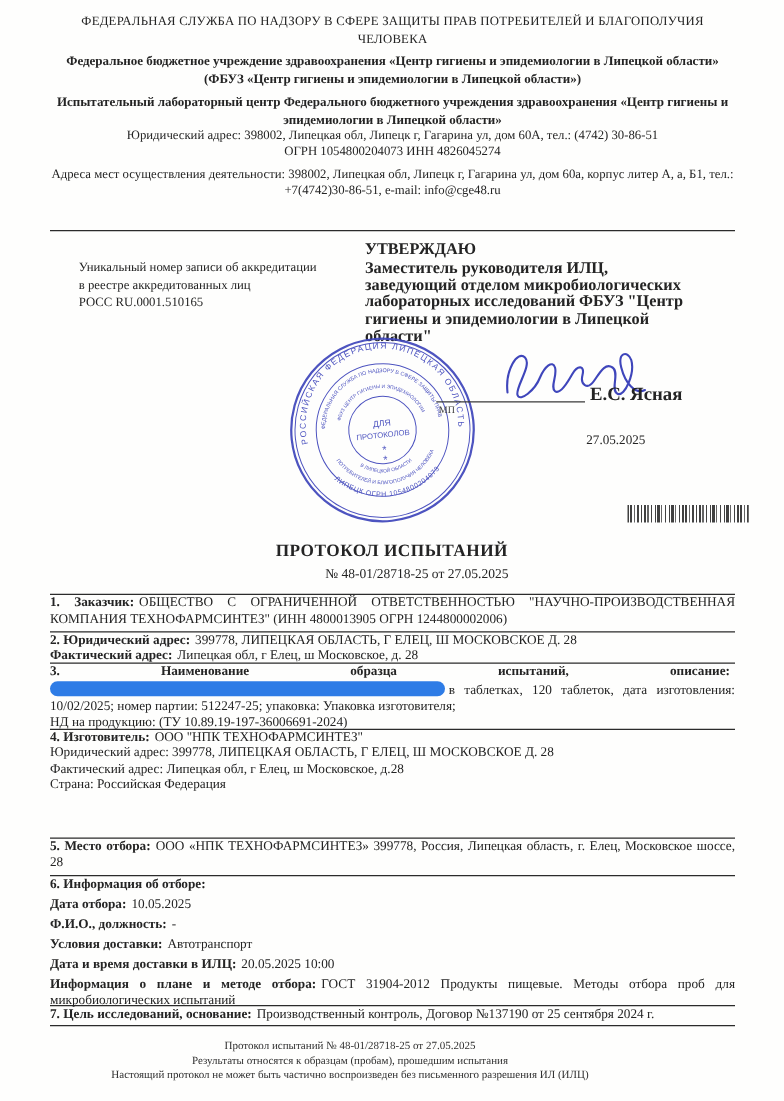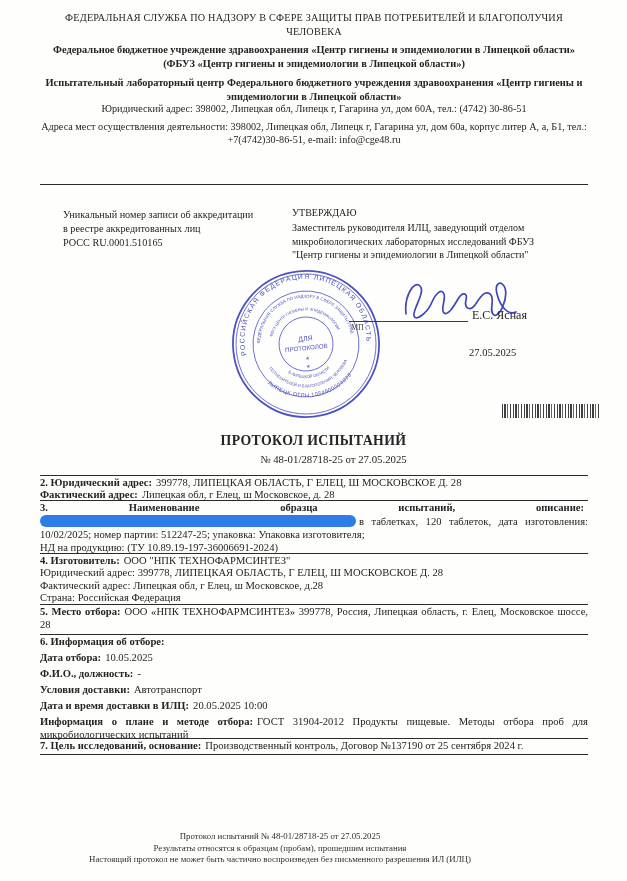--- a/index.html
+++ b/index.html
@@ -6,59 +6,60 @@
   .doc{position:relative;width:627px;height:881px;background:#fefefd;overflow:hidden;
        font-family:"Liberation Serif","DejaVu Serif",serif;color:#242424;}
   .hdr{position:absolute;top:11px;left:36px;width:556px;text-align:center;}
   .h-agency{font-size:10.2px;line-height:13.5px;letter-spacing:.2px;}
   .h-org{margin-top:5px;font-size:10.4px;line-height:13.5px;font-weight:bold;}
   .h-lab{margin-top:6px;font-size:10.4px;line-height:13.5px;font-weight:bold;}
   .h-line{font-size:10.2px;line-height:12.8px;}
   .h-act{margin-top:4px;font-size:10.2px;line-height:13.2px;}
   .rule{position:absolute;top:184px;left:40px;width:548px;border-top:1.6px solid #2b2b2b;}
   .accr{position:absolute;top:208px;left:46px;width:230px;font-size:10.2px;line-height:13.8px;margin-left:17px;}
-  .appr{position:absolute;top:206px;left:292px;width:268px;font-size:10px;line-height:13.8px;font-weight:normal;}
+  .appr{position:absolute;top:192px;left:292px;width:268px;font-size:13px;line-height:13.8px;font-weight:bold;}
   .appr-title{margin-bottom:1px;}
   .stamp{position:absolute;top:266px;left:228px;width:156px;height:156px;transform:rotate(-6deg);opacity:.92;}
   .sig{position:absolute;top:274px;left:402px;width:122px;height:54px;}
   .sig-line{position:absolute;top:321px;left:349px;width:119px;border-top:1px solid #3a3a3a;}
   .mp{position:absolute;top:323px;left:351px;font-size:8px;color:#444;}
-  .sig-name{position:absolute;top:308px;left:472px;font-size:12px;font-weight:normal;}
+  .sig-name{position:absolute;top:308px;left:472px;font-size:15px;font-weight:bold;}
   .sig-date{position:absolute;top:347px;left:469px;font-size:10.5px;}
   .barcode{position:absolute;top:404px;left:502px;width:97px;height:14px;opacity:.85;
     background:repeating-linear-gradient(90deg,#1f1f1f 0 1px,#fff 1px 2px,#1f1f1f 2px 4px,#fff 4px 5px,#4a4a4a 5px 6px,#fff 6px 8px,#222 8px 9px,#fff 9px 11px);}
   .title{position:absolute;top:433px;left:0;width:627px;text-align:center;}
   .title-main{font-size:13.8px;font-weight:bold;letter-spacing:.4px;}
   .title-num{font-size:10.8px;margin-top:4px;padding-left:40px;}
   .secs{position:absolute;top:475px;left:40px;width:548px;font-size:10.6px;line-height:12.9px;}
   .row{border-top:1px solid #2b2b2b;padding:1px 0 2px;box-sizing:border-box;text-align:justify;}
   .lbl{font-weight:bold;margin-right:4px;}
   .row1{border-top-width:1.6px;height:30px;}
   .row2{height:25px;line-height:11.7px;}
   .row3{height:53px;}
   .row4{height:51px;line-height:12.3px;}
-  .row5{height:30px;}
+  .row5{height:30px;margin-top:36px;}
   .row6{height:104px;text-align:left;line-height:12.5px;}
   .row7{height:17px;border-bottom:1.6px solid #2b2b2b;}
   .item{margin-top:3.5px;}
   .item-just{text-align:justify;}
   .redact{display:inline-block;width:316px;height:12px;background:#2e7ce6;border-radius:6px;vertical-align:-2px;margin-right:3px;}
   .footer{position:absolute;top:831px;left:0;width:560px;text-align:center;font-size:8.8px;line-height:11.6px;color:#2f2f2f;}
   .stamp text{fill:#3f46bb;font-family:"Liberation Sans","DejaVu Sans",sans-serif;}
 </style>
 </head>
 <body>
 
 <div class="doc">
 
   <div class="hdr">
     <div class="h-agency">ФЕДЕРАЛЬНАЯ СЛУЖБА ПО НАДЗОРУ В СФЕРЕ ЗАЩИТЫ ПРАВ ПОТРЕБИТЕЛЕЙ И БЛАГОПОЛУЧИЯ ЧЕЛОВЕКА</div>
     <div class="h-org">Федеральное бюджетное учреждение здравоохранения «Центр гигиены и эпидемиологии в Липецкой области» (ФБУЗ «Центр гигиены и эпидемиологии в Липецкой области»)</div>
     <div class="h-lab">Испытательный лабораторный центр Федерального бюджетного учреждения здравоохранения «Центр гигиены и эпидемиологии в Липецкой области»</div>
     <div class="h-line">Юридический адрес: 398002, Липецкая обл, Липецк г, Гагарина ул, дом 60А, тел.: (4742) 30-86-51</div>
+    <div class="h-line">ОГРН 1054800204073 ИНН 4826045274</div>
     <div class="h-act">Адреса мест осуществления деятельности: 398002, Липецкая обл, Липецк г, Гагарина ул, дом 60а, корпус литер А, а, Б1, тел.: +7(4742)30-86-51, e-mail: info@cge48.ru</div>
   </div>
 
   <div class="rule"></div>
 
   <div class="accr">
     <div>Уникальный номер записи об аккредитации</div>
     <div>в реестре аккредитованных лиц</div>
     <div>РОСС RU.0001.510165</div>
   </div>
@@ -105,20 +106,23 @@
 
   <div class="barcode"></div>
 
   <div class="title">
     <div class="title-main">ПРОТОКОЛ ИСПЫТАНИЙ</div>
     <div class="title-num">№ 48-01/28718-25 от 27.05.2025</div>
   </div>
 
   <div class="secs">
 
+    <div class="row row1">
+      <span class="lbl">1. Заказчик:</span><span>ОБЩЕСТВО С ОГРАНИЧЕННОЙ ОТВЕТСТВЕННОСТЬЮ "НАУЧНО-ПРОИЗВОДСТВЕННАЯ КОМПАНИЯ ТЕХНОФАРМСИНТЕЗ" (ИНН 4800013905 ОГРН 1244800002006)</span>
+    </div>
 
     <div class="row row2">
       <span class="lbl">2. Юридический адрес:</span><span>399778, ЛИПЕЦКАЯ ОБЛАСТЬ, Г ЕЛЕЦ, Ш МОСКОВСКОЕ Д. 28</span><br>
       <span class="lbl">Фактический адрес:</span><span>Липецкая обл, г Елец, ш Московское, д. 28</span>
     </div>
 
     <div class="row row3">
       <span class="lbl">3. Наименование образца испытаний, описание:</span><span class="redact"></span><span>в таблетках, 120 таблеток, дата изготовления: 10/02/2025; номер партии: 512247-25; упаковка: Упаковка изготовителя;</span><br>
       <span>НД на продукцию: (ТУ 10.89.19-197-36006691-2024)</span>
     </div>

